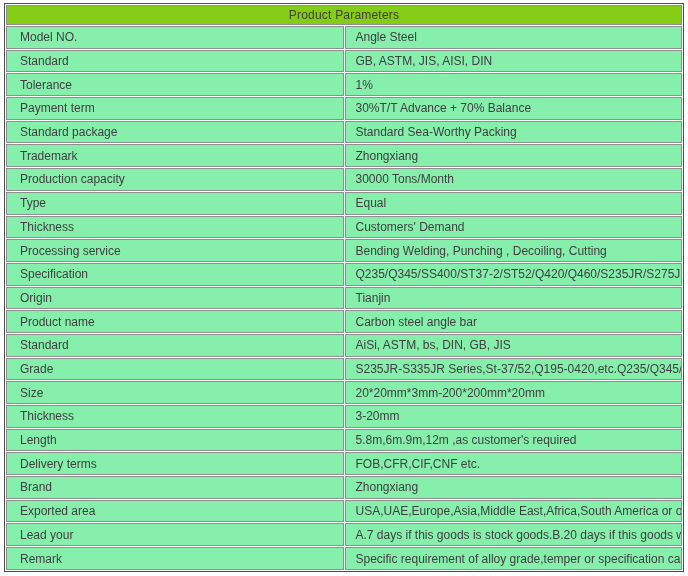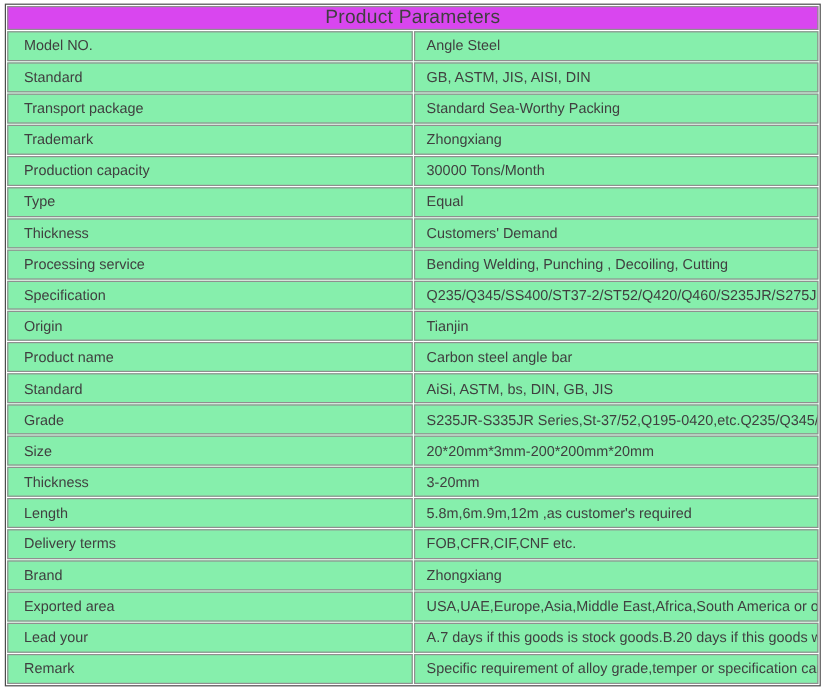--- a/index.html
+++ b/index.html
@@ -18,24 +18,24 @@
     position: absolute;
     left: 4px; top: 3px;
     width: 680px; height: 569px;
     border-collapse: separate;
     border-spacing: 1px;
     table-layout: fixed;
     border: 1px solid #4d4d4d;
     background: #ffffff;
   }
   th.title-cell {
-    background: #d946ef;
+    background: #84cc16;
     border: 1px solid #8f8f8f;
     font-weight: normal;
-    font-size: 16px;
+    font-size: 12px;
     color: #3f3f3f;
     text-align: center;
     height: 20px;
     letter-spacing: 0.2px;
   }
   td {
     border: 1px solid #8f8f8f;
     font-size: 12px;
     color: #404040;
     white-space: nowrap;
@@ -64,21 +64,29 @@
     <tbody>
         <tr>
           <td class="label-cell">Model NO.</td>
           <td class="value-cell">Angle Steel</td>
         </tr>
         <tr>
           <td class="label-cell">Standard</td>
           <td class="value-cell">GB, ASTM, JIS, AISI, DIN</td>
         </tr>
         <tr>
-          <td class="label-cell">Transport package</td>
+          <td class="label-cell">Tolerance</td>
+          <td class="value-cell">1%</td>
+        </tr>
+        <tr>
+          <td class="label-cell">Payment term</td>
+          <td class="value-cell">30%T/T Advance + 70% Balance</td>
+        </tr>
+        <tr>
+          <td class="label-cell">Standard package</td>
           <td class="value-cell">Standard Sea-Worthy Packing</td>
         </tr>
         <tr>
           <td class="label-cell">Trademark</td>
           <td class="value-cell">Zhongxiang</td>
         </tr>
         <tr>
           <td class="label-cell">Production capacity</td>
           <td class="value-cell">30000 Tons/Month</td>
         </tr>

